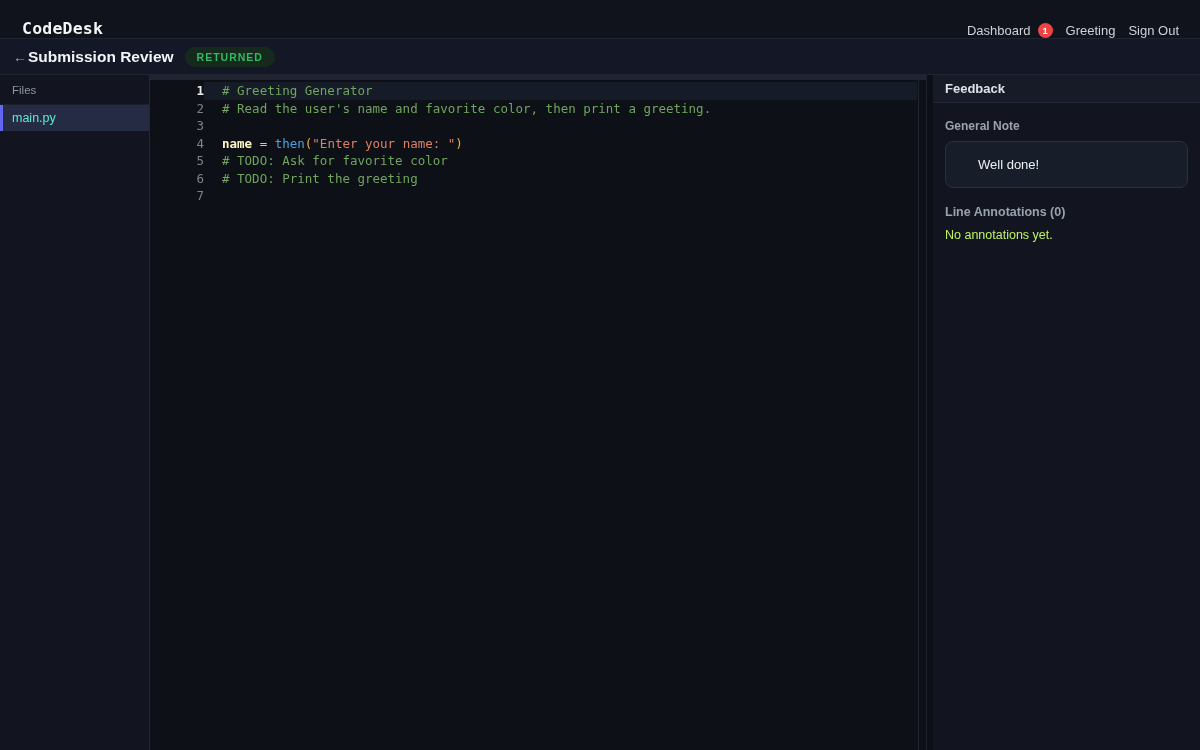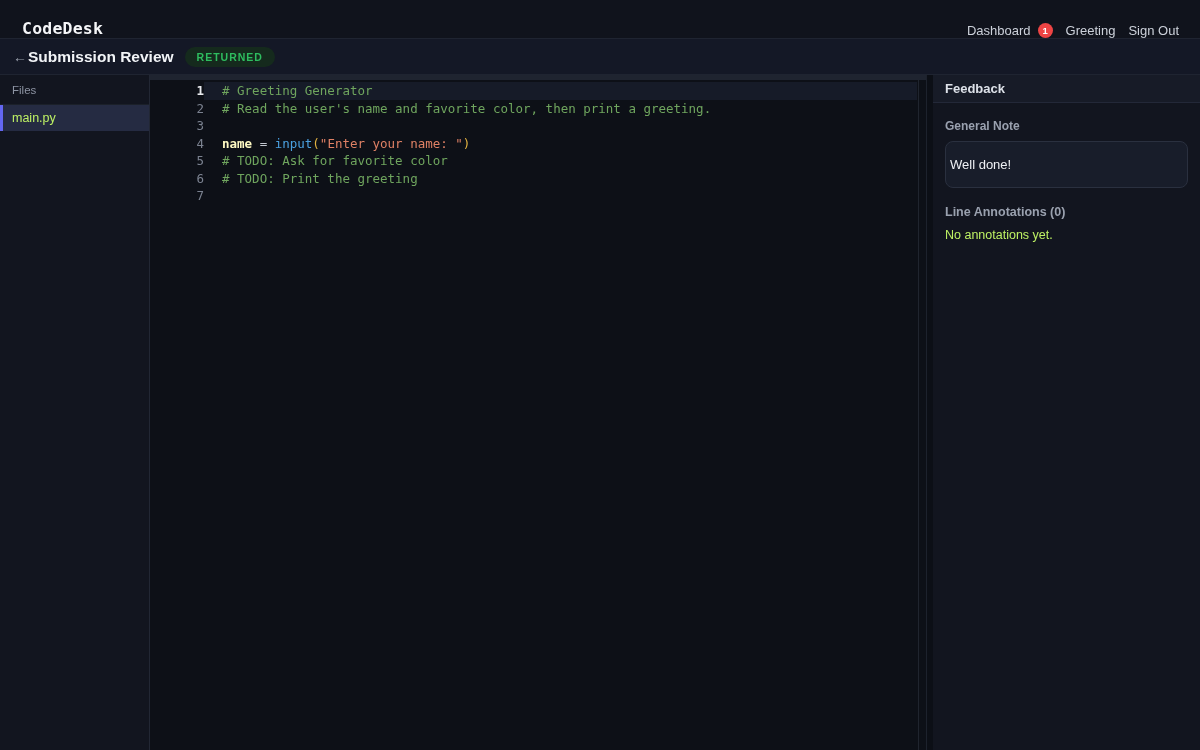--- a/index.html
+++ b/index.html
@@ -24,21 +24,21 @@
   .status { margin-left:11px; padding:4px 12px 4px; border-radius:999px; background:var(--status-green-bg,#152a1d);
             color:var(--status-green,#2ebd5f); font-size:10.5px; font-weight:bold; letter-spacing:1px; }
 
   
   .main { flex:1; display:flex; min-height:0; }
 
   
   .sidebar { width:150px; flex:none; background:#12151f; border-right:1px solid #222734; }
   .sidebar-header { padding:9px 12px 8px; font-size:11.5px; color:#8d94a3; border-bottom:1px solid #1b2029; }
   .fileitem { height:26px; display:flex; align-items:center; padding-left:12px;
-              font-size:12.5px; color:#bef264; cursor:pointer; }
+              font-size:12.5px; color:#5eead4; cursor:pointer; }
   .fileitem.selected { background:#252b42; border-left:3px solid var(--accent-indigo,#6366f1); padding-left:9px; }
 
   
   .editor { flex:1; background:#0d1017; position:relative; border-right:1px solid #1d222d; min-width:0; }
   .editor-topstrip { height:5px; background:#1f2430; }
   .editor-vscroll { position:absolute; top:5px; right:0; bottom:0; width:8px;
                     border-left:1px solid #20252f; background:#0d1017; }
   .editor-body { padding-top:2px; margin-right:9px; }
   .crow { display:flex; height:17.5px; line-height:17.5px;
           font-family:"DejaVu Sans Mono", monospace; font-size:12.5px; }
@@ -57,21 +57,21 @@
   .gap { width:6px; flex:none; background:#0c0f16; }
 
   
   .feedback { width:267px; flex:none; background:#12151f; display:flex; flex-direction:column; }
   .feedback-header { height:28px; flex:none; background:#171b27; border-bottom:1px solid #232838;
                      display:flex; align-items:center; padding-left:12px;
                      font-size:13px; font-weight:700; color:#dde1e8; }
   .feedback-body { padding:16px 12px; }
   .fb-label { font-size:12px; font-weight:700; color:#9aa1af; }
   .notebox { margin-top:8px; background:#181d2a; border:1px solid #2a303f; border-radius:8px;
-             padding:15px 4px; font-size:13px; color:#eef0f4; }
+             padding:15px 32px; font-size:13px; color:#eef0f4; }
   .fb-label.annot { margin-top:17px; font-size:12.5px; }
   .fb-empty { margin-top:9px; font-size:12.5px; color:#bef264; }
 </style>
 </head>
 <body>
 
 <div class="stage">
 
   <header class="topbar">
     <div class="logo">CodeDesk</div>
@@ -110,21 +110,21 @@
           <div class="crow">
             <span class="ln">2</span>
             <span class="lc"><span class="tok-comment"># Read the user's name and favorite color, then print a greeting.</span></span>
           </div>
           <div class="crow">
             <span class="ln">3</span>
             <span class="lc"></span>
           </div>
           <div class="crow">
             <span class="ln">4</span>
-            <span class="lc"><span class="tok-ident">name</span><span class="tok-op"> = </span><span class="tok-func">input</span><span class="tok-paren">(</span><span class="tok-string">"Enter your name: "</span><span class="tok-paren">)</span></span>
+            <span class="lc"><span class="tok-ident">name</span><span class="tok-op"> = </span><span class="tok-func">then</span><span class="tok-paren">(</span><span class="tok-string">"Enter your name: "</span><span class="tok-paren">)</span></span>
           </div>
           <div class="crow">
             <span class="ln">5</span>
             <span class="lc"><span class="tok-comment"># TODO: Ask for favorite color</span></span>
           </div>
           <div class="crow">
             <span class="ln">6</span>
             <span class="lc"><span class="tok-comment"># TODO: Print the greeting</span></span>
           </div>
           <div class="crow">

